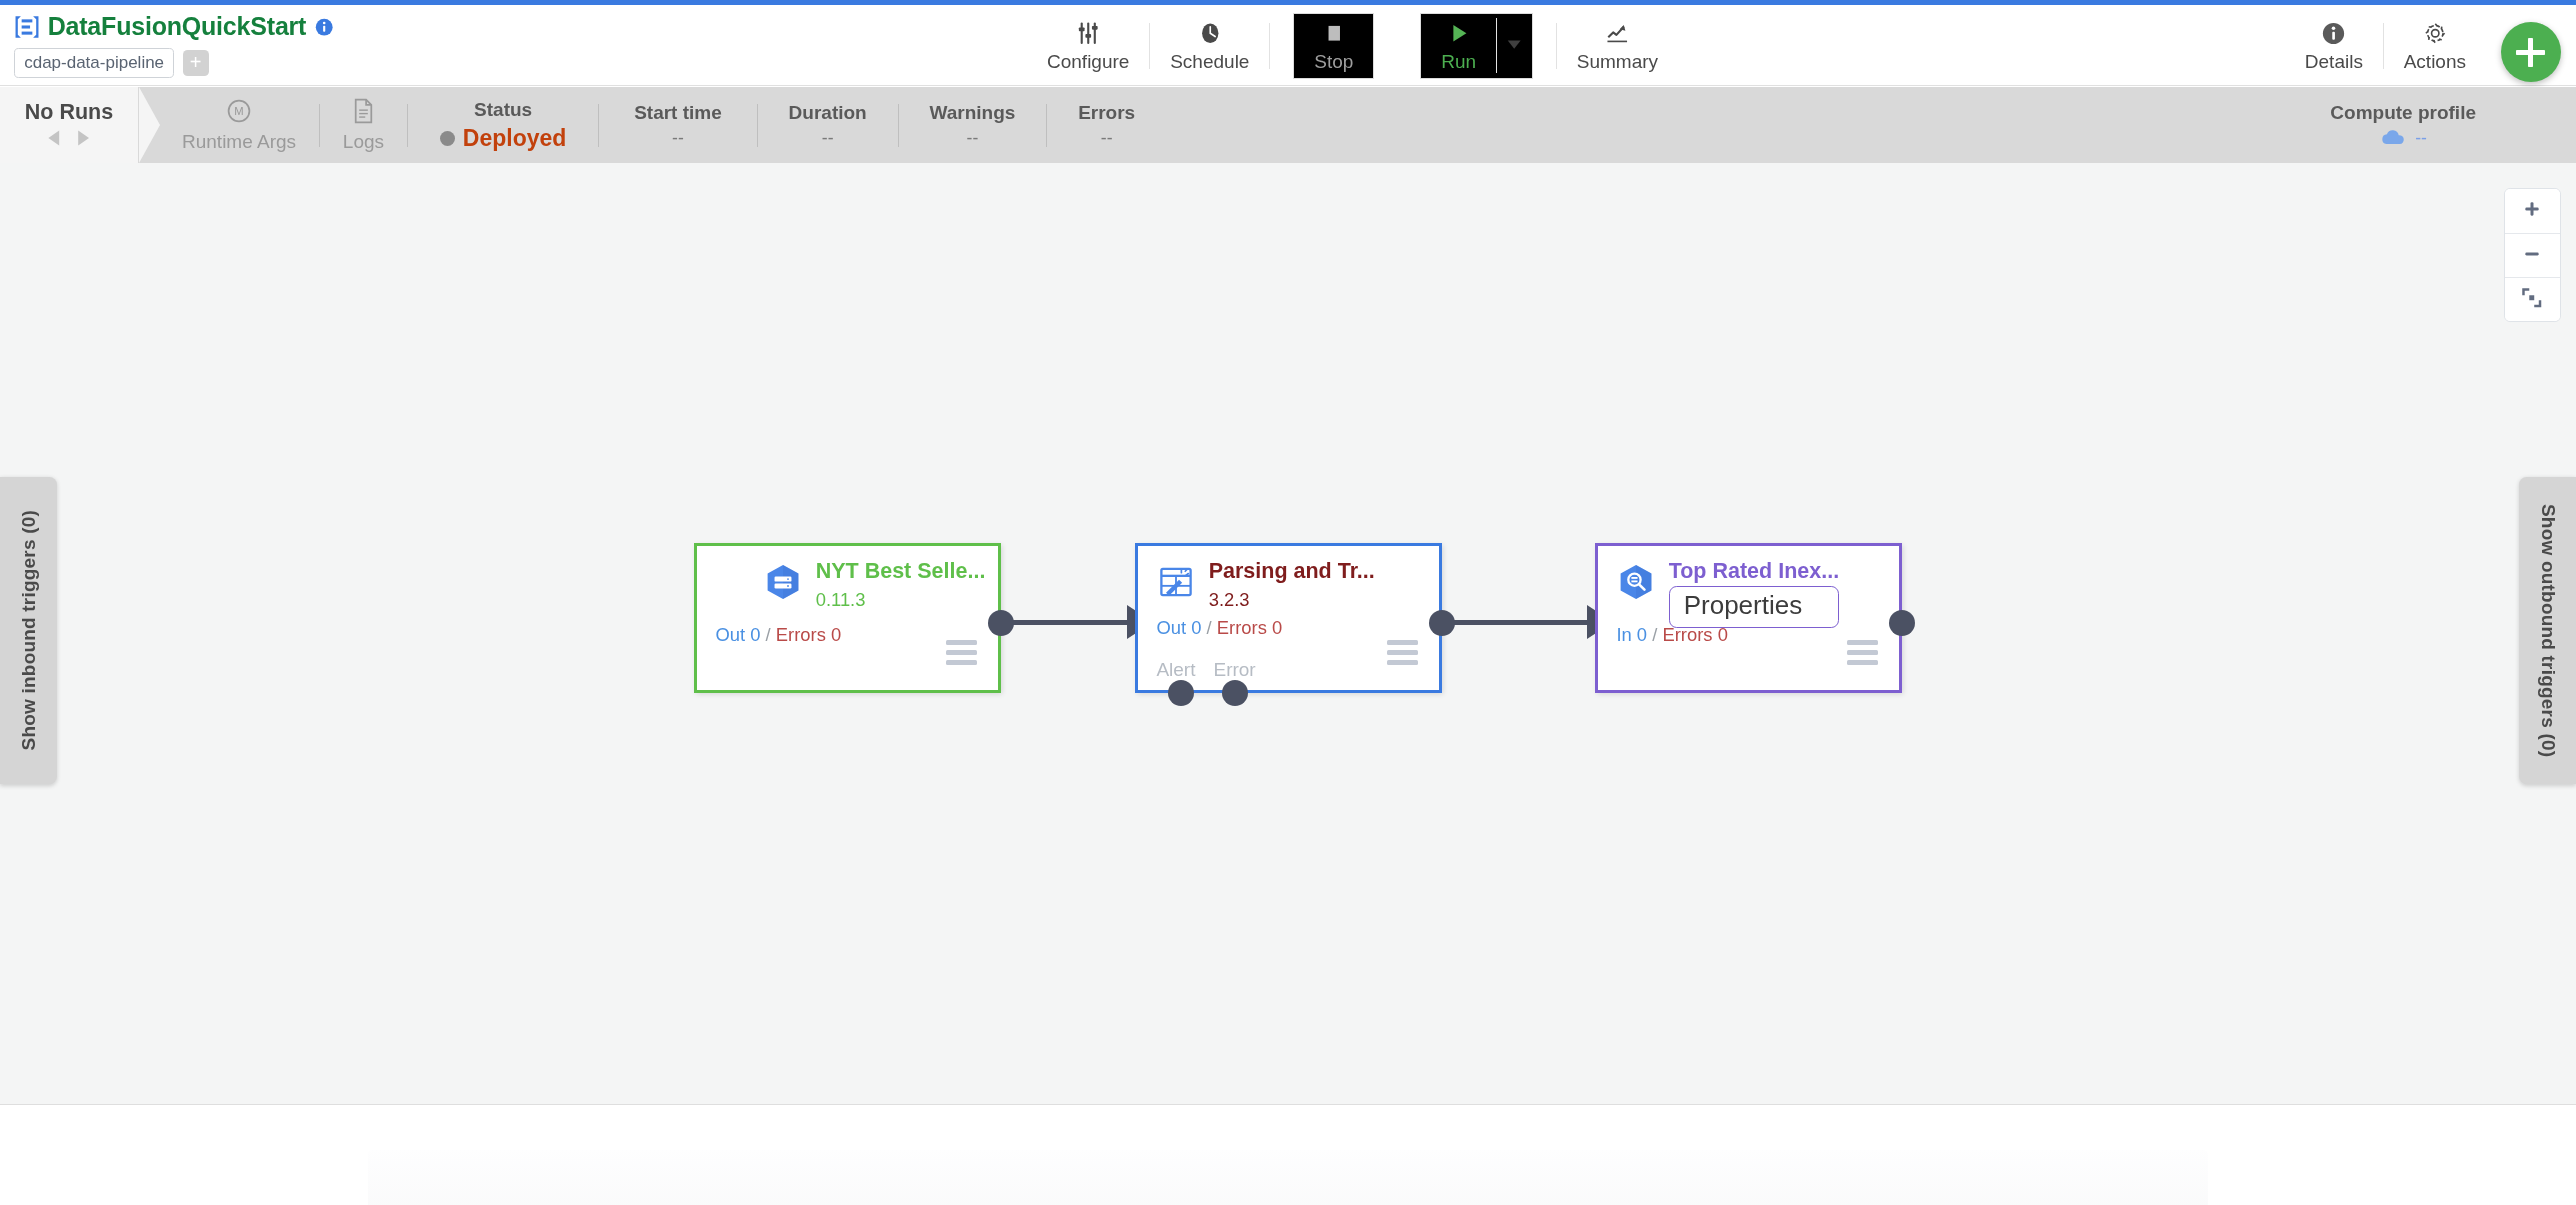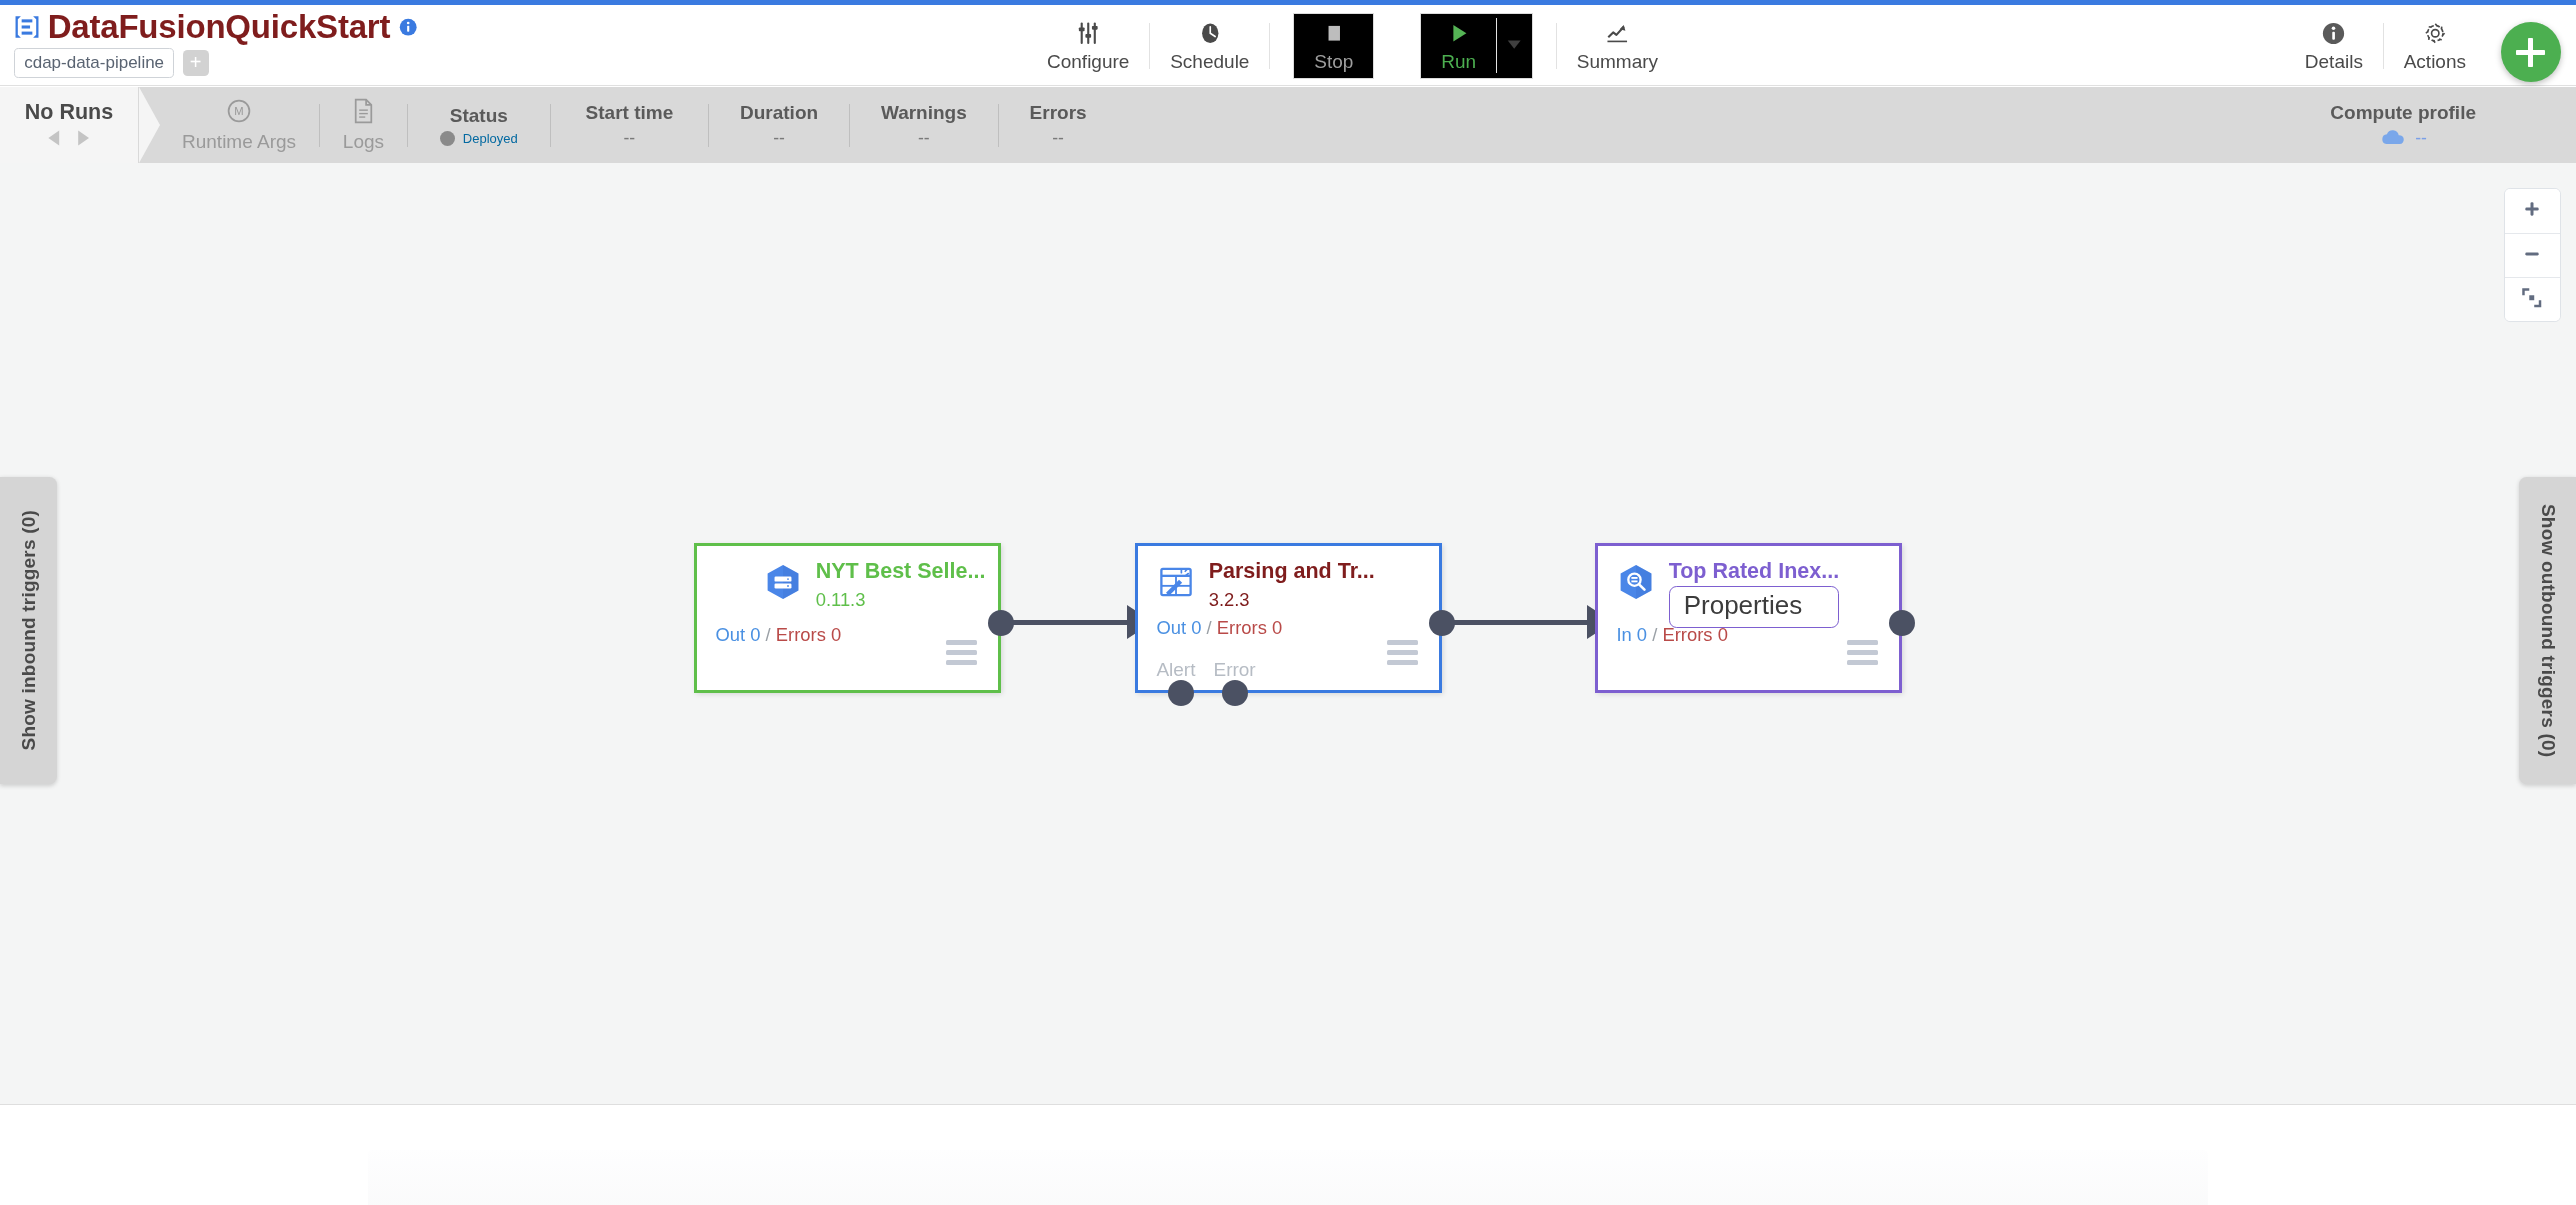--- a/index.html
+++ b/index.html
@@ -22,21 +22,21 @@
     position: absolute; top: 5.4px; left: 0; width: 2576px; height: 81px;
     background: #ffffff;
     border-bottom: 0.8px solid #e0e0e0;
   }
 
   
   .name-block { position: absolute; left: 14px; top: 4.6px; }
   .name-row { display: flex; align-items: center; height: 34px; }
   .app-logo { width: 26px; height: 26px; margin-right: 7.7px; flex: none; }
   .pipeline-title {
-    font-size: 33px; font-weight: bold; color: #7f1d1d; letter-spacing: -0.2px;
+    font-size: 25px; font-weight: bold; color: #15803d; letter-spacing: -0.2px;
     white-space: nowrap;
   }
   .info-dot { width: 18.4px; height: 18.4px; margin-left: 9.2px; flex: none; }
   .badge-row { display: flex; align-items: center; margin-top: 3.8px; }
   .type-badge {
     border: 0.8px solid #cfd3d8; border-radius: 4.6px;
     padding: 3.8px 9.2px 4.6px 9.2px;
     font-size: 17px; color: #5a6472; background: #fff; white-space: nowrap;
   }
   .add-badge {
@@ -116,21 +116,21 @@
     height: 77px; padding: 0 23px; min-width: 77px;
   }
   .stat-head { font-size: 17.6px; font-weight: bold; color: #5a5a5a; white-space: nowrap; }
   .stat-head.muted { color: #9a9a9a; font-weight: normal; }
   .stat-val { font-size: 17.6px; color: #7a7a7a; margin-top: 3.8px; display: flex; align-items: center; }
   .stat-sep { width: 0.8px; height: 43px; background: #bfbfbf; }
   .status-dot {
     width: 15.3px; height: 15.3px; border-radius: 50%; background: #8a8a8a;
     display: inline-block; margin-right: 7.7px;
   }
-  .status-text { font-size: 13px; color: #0369a1; font-weight: normal; }
+  .status-text { font-size: 23px; color: #c2410c; font-weight: bold; }
   .compute-profile {
     position: absolute; right: 100px; top: 0; height: 77px;
     display: flex; flex-direction: column; align-items: center; justify-content: center;
   }
   .cp-head { font-size: 19px; font-weight: bold; color: #5a5a5a; }
   .cp-val { display: flex; align-items: center; margin-top: 4.6px; }
   .cp-dash { font-size: 17.6px; color: #7a9fe8; margin-left: 7.7px; }
 
   
   .canvas {

